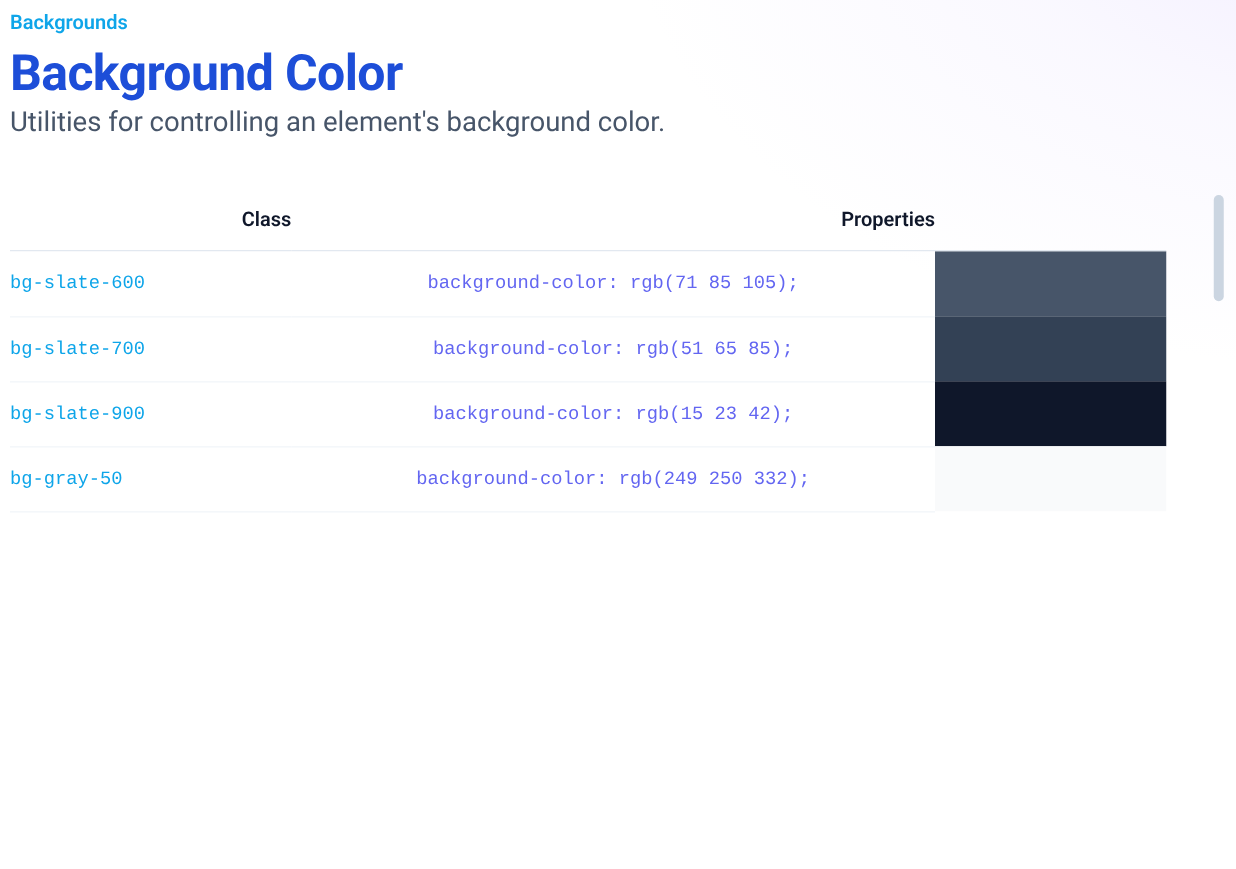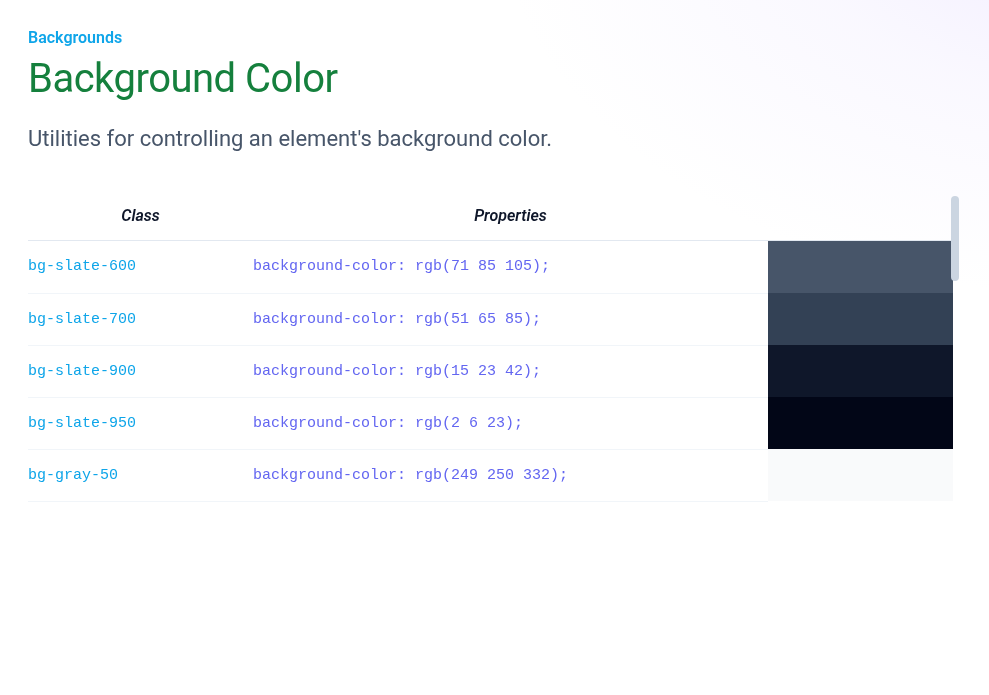--- a/index.html
+++ b/index.html
@@ -18,68 +18,67 @@
     .bg-gradient {
       position: absolute;
       top: -100px;
       right: -100px;
       width: 600px;
       height: 400px;
       background: radial-gradient(ellipse at top right, rgba(200, 180, 255, 0.25), rgba(220, 210, 255, 0.15), transparent 70%);
       pointer-events: none;
     }
     .container {
-      padding: 28px;
+      padding: 8px;
       position: relative;
     }
     .category-link {
       color: #0ea5e9;
       font-weight: 600;
       font-size: 16px;
       text-decoration: none;
       display: inline-block;
     }
     .page-title {
       font-size: 40px;
-      font-weight: 400;
-      color: #15803d;
+      font-weight: 700;
+      color: #1d4ed8;
       margin-top: 8px;
       letter-spacing: -0.5px;
     }
     .page-subtitle {
       font-size: 22px;
       color: #475569;
-      margin-top: 24px;
+      margin-top: 4px;
       font-weight: 400;
     }
     .table-wrapper {
       margin-top: 45px;
       position: relative;
     }
     .scrollbar {
       position: absolute;
       right: 2px;
       top: 0;
       width: 8px;
       height: 85px;
       background: #cbd5e1;
       border-radius: 10px;
     }
     table {
       width: 925px;
       border-collapse: collapse;
     }
     thead th {
-      text-align: center;
+      text-align: right;
       font-size: 16px;
       font-weight: 600;
       color: #0f172a;
       padding: 10px 0 15px 0;
       border-bottom: 1px solid #e2e8f0;
-      font-style: italic;
     }
     .col-class {
       width: 225px;
     }
     .col-properties {
       width: 515px;
     }
     .col-swatch {
       width: 185px;
     }
@@ -89,20 +88,21 @@
       font-family: Liberation Mono, monospace;
       font-size: 15px;
       vertical-align: middle;
     }
     .class-name {
       color: #0ea5e9;
       font-weight: 500;
     }
     .property-text {
       color: #6366f1;
+      text-align: center;
     }
     .swatch-cell {
       padding: 0 !important;
       border-bottom: none !important;
     }
     .swatch {
       width: 185px;
       height: 52px;
       display: block;
     }
@@ -143,27 +143,20 @@
             </td>
           </tr>
           <tr>
             <td class="class-name">bg-slate-900</td>
             <td class="property-text">background-color: rgb(15 23 42);</td>
             <td class="swatch-cell">
               <div class="swatch" style="background-color: rgb(15, 23, 42);"></div>
             </td>
           </tr>
           <tr>
-            <td class="class-name">bg-slate-950</td>
-            <td class="property-text">background-color: rgb(2 6 23);</td>
-            <td class="swatch-cell">
-              <div class="swatch" style="background-color: rgb(2, 6, 23);"></div>
-            </td>
-          </tr>
-          <tr>
             <td class="class-name">bg-gray-50</td>
             <td class="property-text">background-color: rgb(249 250 332);</td>
             <td class="swatch-cell">
               <div class="swatch" style="background-color: rgb(249, 250, 251);"></div>
             </td>
           </tr>
         </tbody>
     </table>
   </div>
 </div>

